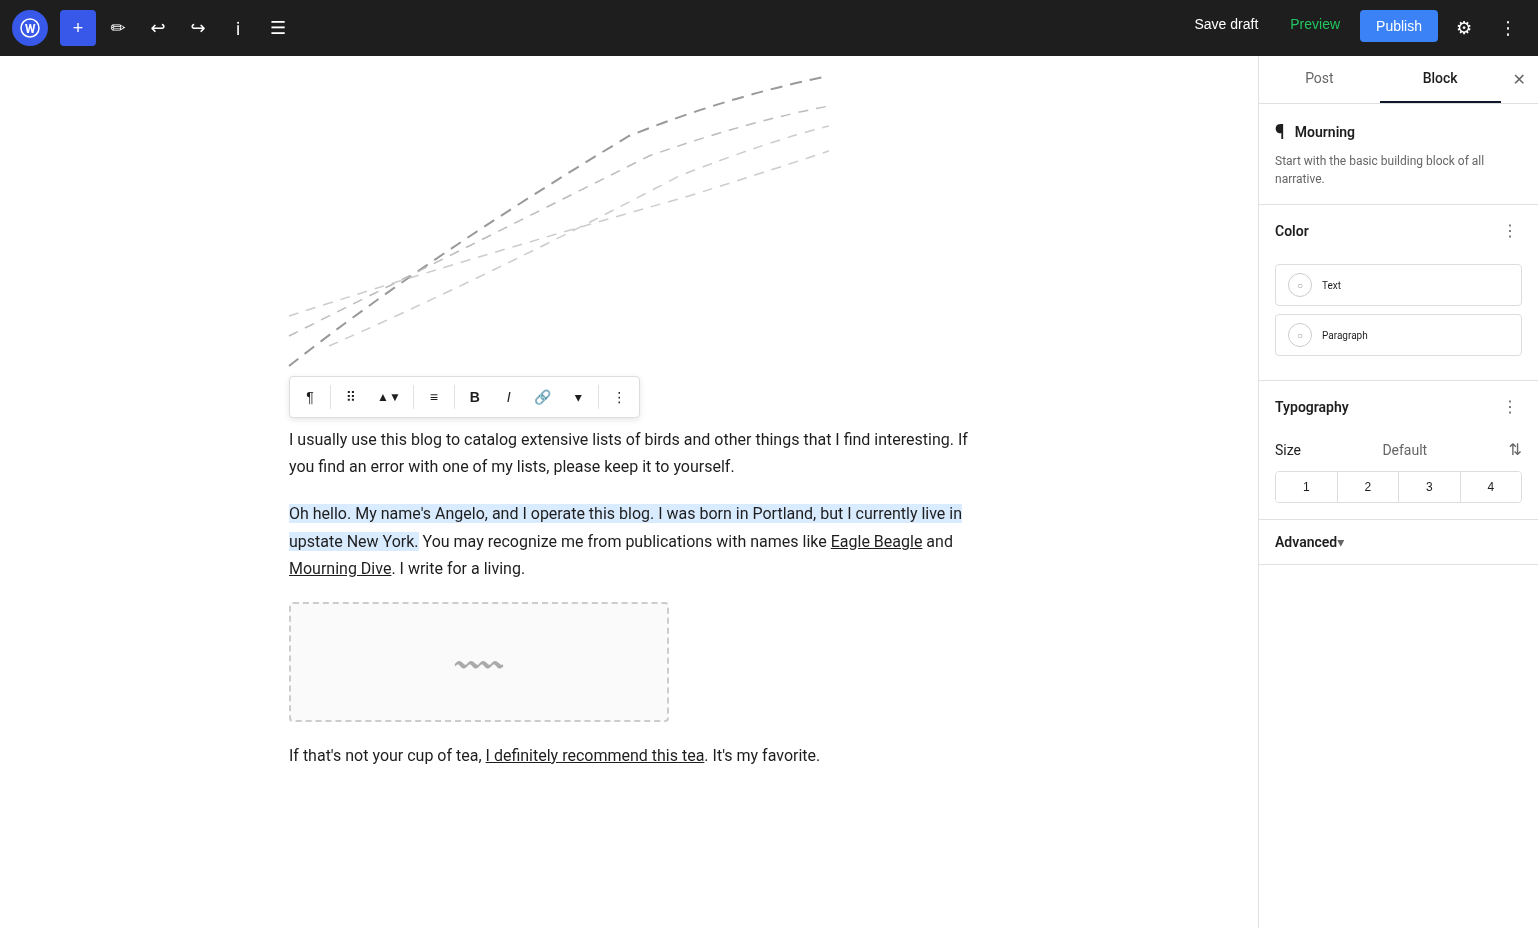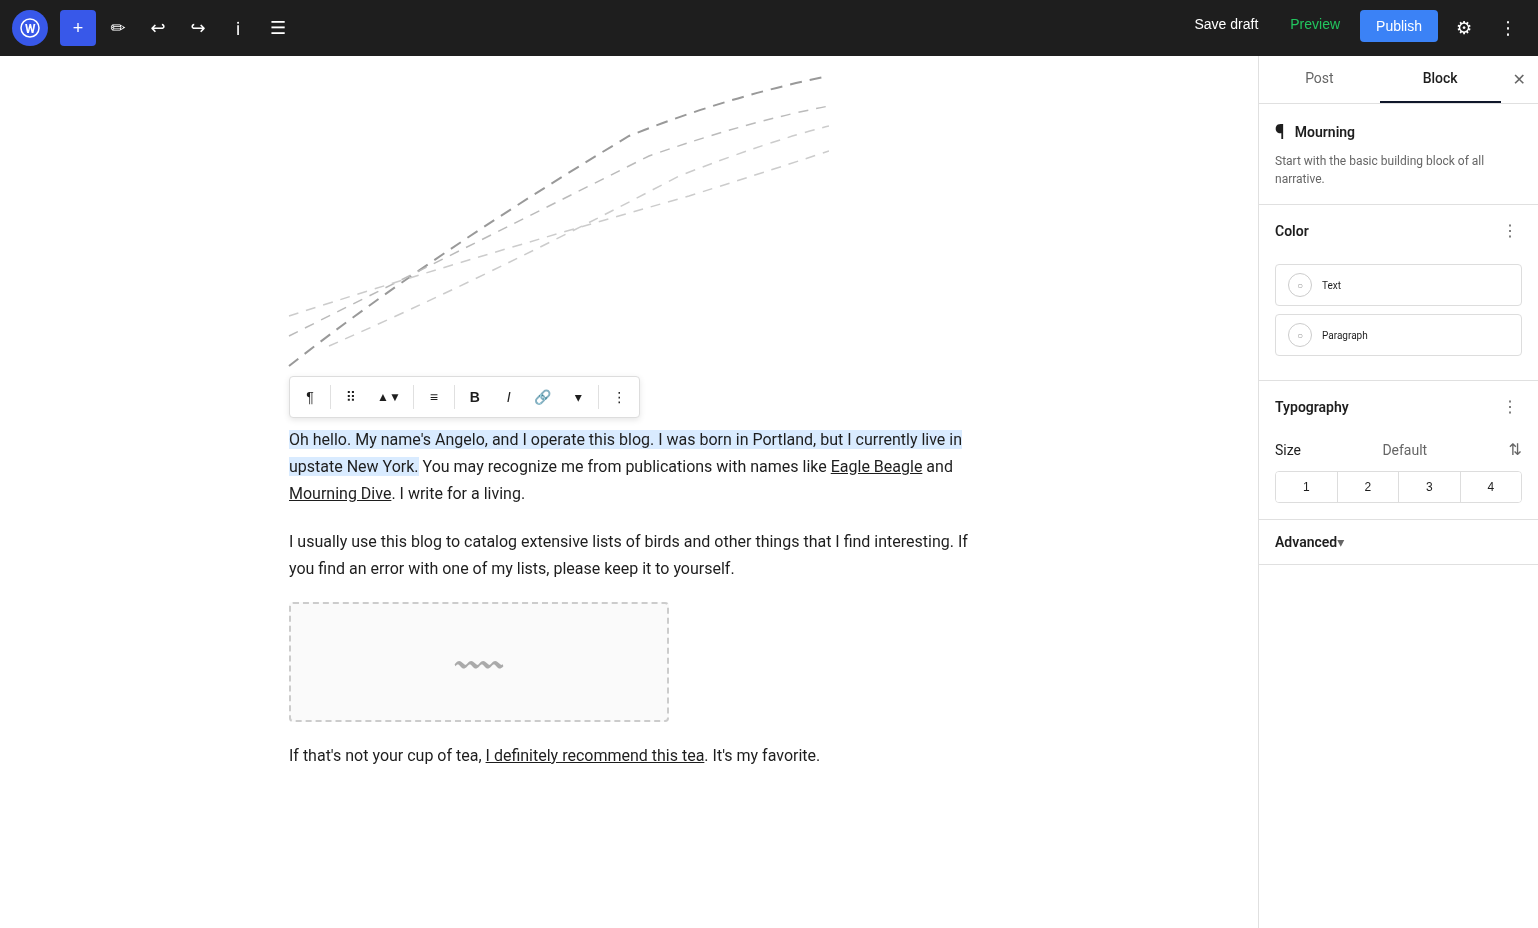--- a/index.html
+++ b/index.html
@@ -227,25 +227,25 @@
         <button class="block-toolbar-btn">
           <span>▾</span>
         </button>
         <div class="block-toolbar-divider"></div>
         <button class="block-toolbar-btn">
           <span>⋮</span>
         </button>
       </div>
 
       <div class="paragraph-block">
+        <span>I usually use this blog to catalog extensive lists of birds and other things that I find interesting. If you find an error with one of my lists, please keep it to yourself.</span>
+      </div>
+
+      <div class="paragraph-block">
         <span class="text-selected">Oh hello. My name's Angelo, and I operate this blog. I was born in Portland, but I currently live in upstate New York.</span><span> You may recognize me from publications with names like </span><a href="#">Eagle Beagle</a><span> and </span><a href="#">Mourning Dive</a><span>. I write for a living.</span>
-      </div>
-
-      <div class="paragraph-block">
-        <span>I usually use this blog to catalog extensive lists of birds and other things that I find interesting. If you find an error with one of my lists, please keep it to yourself.</span>
       </div>
 
       <div class="image-placeholder">
         <span class="image-placeholder-icon">〰〰</span>
       </div>
 
       <div class="paragraph-block">
         <span>If that's not your cup of tea, </span><a href="#">I definitely recommend this tea</a><span>. It's my favorite.</span>
       </div>
 

